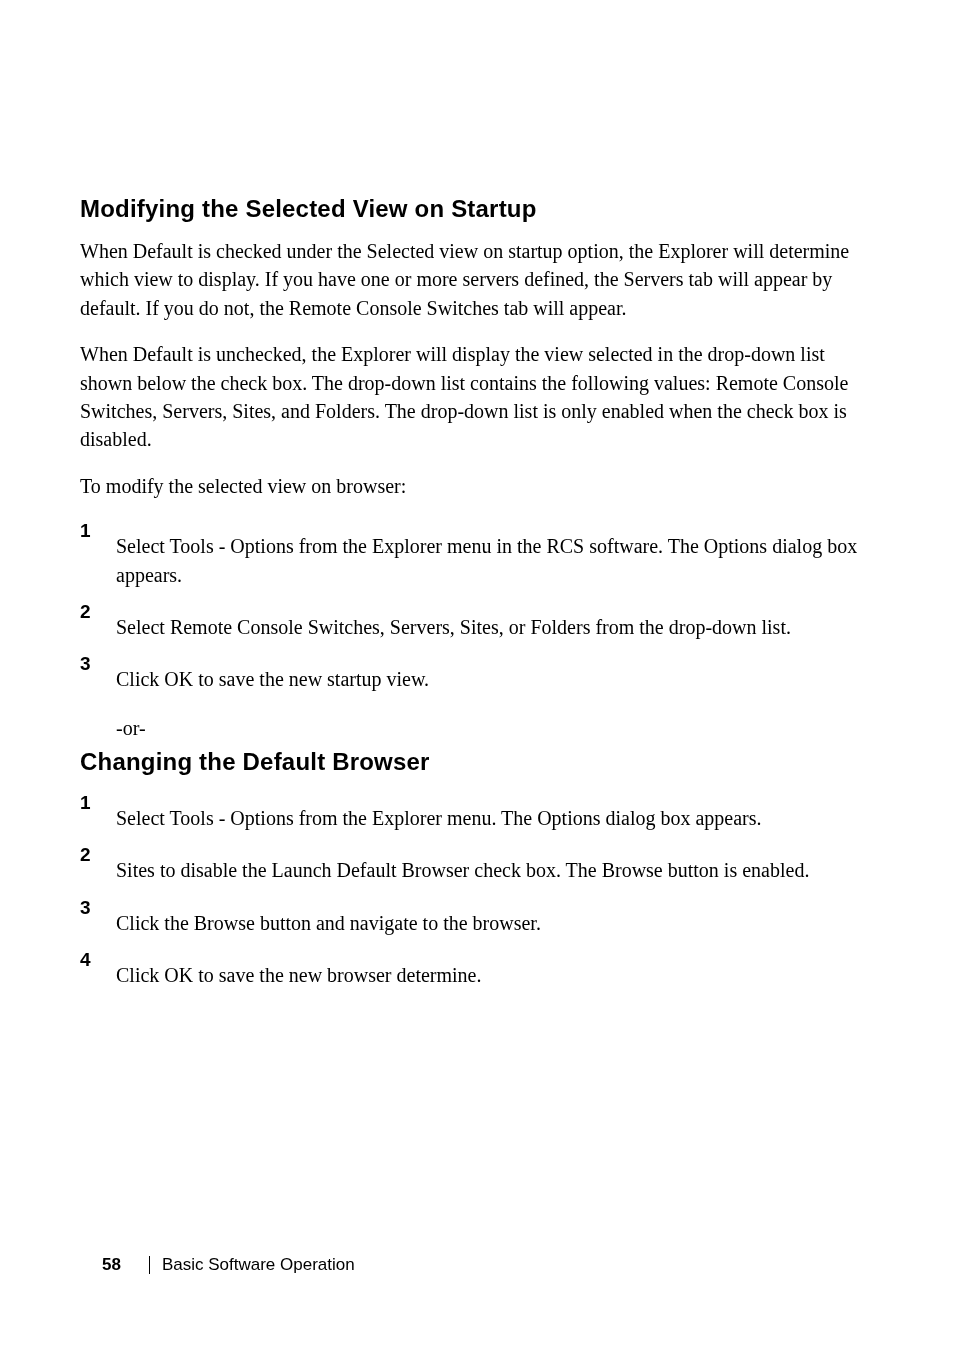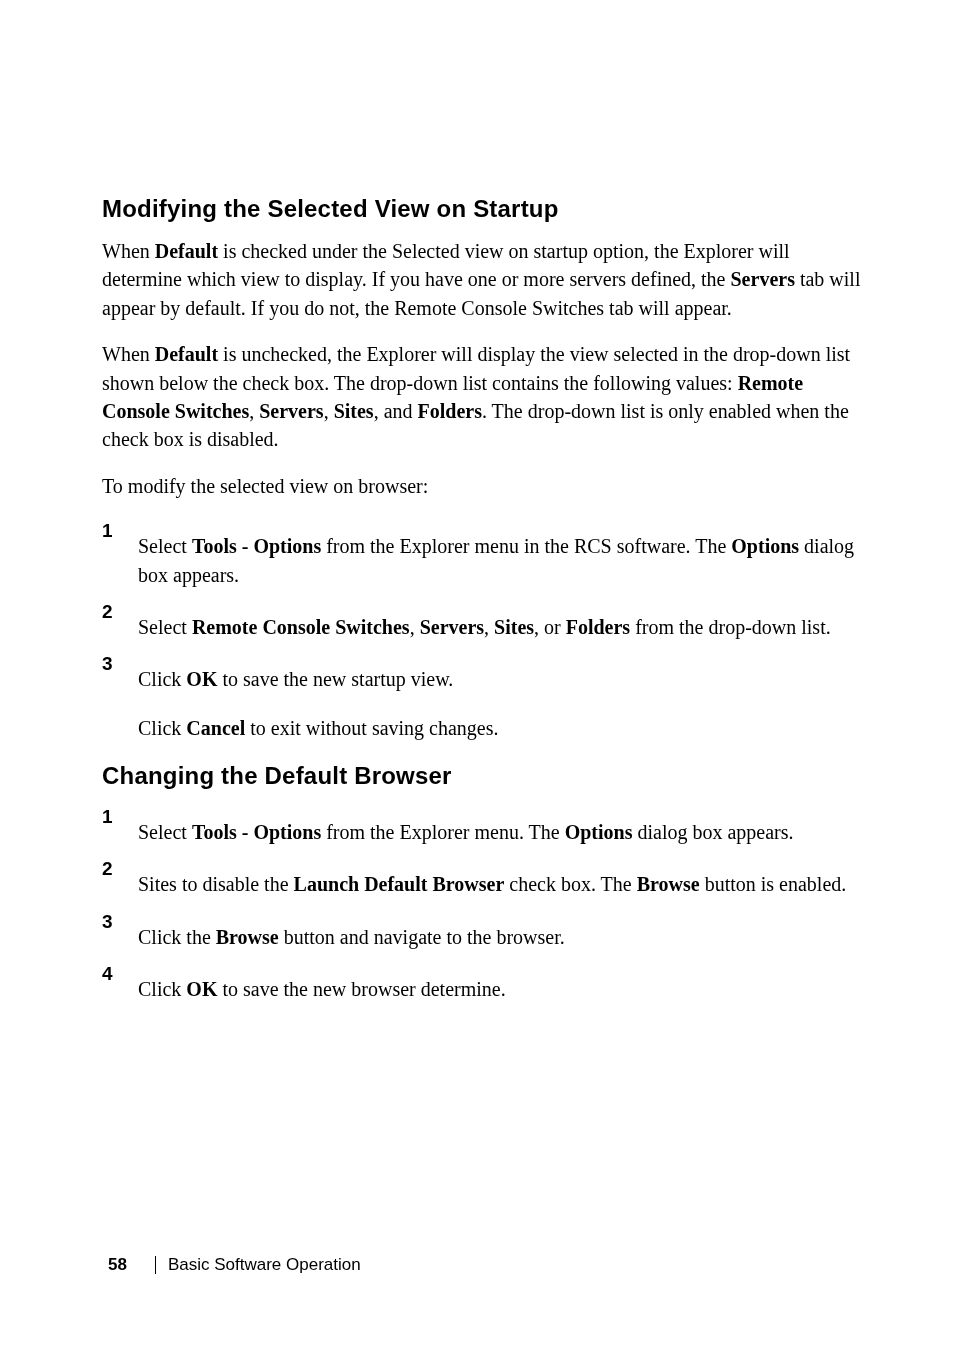--- a/index.html
+++ b/index.html
@@ -4,35 +4,35 @@
 <style>
   * { margin: 0; padding: 0; box-sizing: border-box; }
   html, body { width: 954px; height: 1351px; }
   body {
     font-family: Georgia, 'Times New Roman', serif;
     background: #fff;
     color: #000;
     position: relative;
   }
   .page {
-    padding: 195px 90px 0 102px;
+    padding: 195px 90px 0 80px;
   }
   .heading {
     font-family: Arial, Helvetica, sans-serif;
     font-weight: 700;
     font-size: 24px;
     margin-bottom: 14px;
     letter-spacing: 0.2px;
   }
   .para {
     font-size: 20px;
     line-height: 1.42;
     margin-bottom: 18px;
   }
-  .bold { font-weight: 700; text-align: right; }
+  .bold { font-weight: 400; text-align: right; }
   ol.steps {
     list-style: none;
     margin-bottom: 20px;
   }
   ol.steps > li {
     display: flex;
     margin-bottom: 10px;
   }
   ol.steps > li .num {
     font-family: Arial, Helvetica, sans-serif;
@@ -49,21 +49,21 @@
     margin-top: 14px;
   }
   .sub {
     font-size: 20px;
     line-height: 1.42;
     margin-left: 36px;
     margin-bottom: 6px;
   }
   .footer {
     position: absolute;
-    left: 108px;
+    left: 102px;
     bottom: 76px;
     font-family: Arial, Helvetica, sans-serif;
     font-size: 17px;
     display: flex;
     align-items: center;
     justify-content: center;
   }
   .footer .pagenum {
     font-weight: 700;
     margin-right: 28px;
@@ -110,23 +110,21 @@
         <span>Select </span><span class="bold">Remote Console Switches</span><span>, </span><span class="bold">Servers</span><span>, </span><span class="bold">Sites</span><span>, or </span><span class="bold">Folders</span><span> from the drop-down list.</span>
       </span>
     </li>
     <li>
       <span class="num">3</span>
       <span class="body">
         <span>Click </span><span class="bold">OK</span><span> to save the new startup view.</span>
       </span>
     </li>
   </ol>
-  <div class="sub" style="margin-bottom:20px">
-    <span>Click </span><span class="bold">Cancel</span><span> to exit without saving changes.</span>
-  </div>
+  <div class="sub">-or-</div>
 
   <div class="heading">Changing the Default Browser</div>
 
 
 
   <ol class="steps">
     <li>
       <span class="num">1</span>
       <span class="body">
         <span>Select </span><span class="bold">Tools - Options</span><span> from the Explorer menu. The </span><span class="bold">Options</span><span> dialog box appears.</span>

